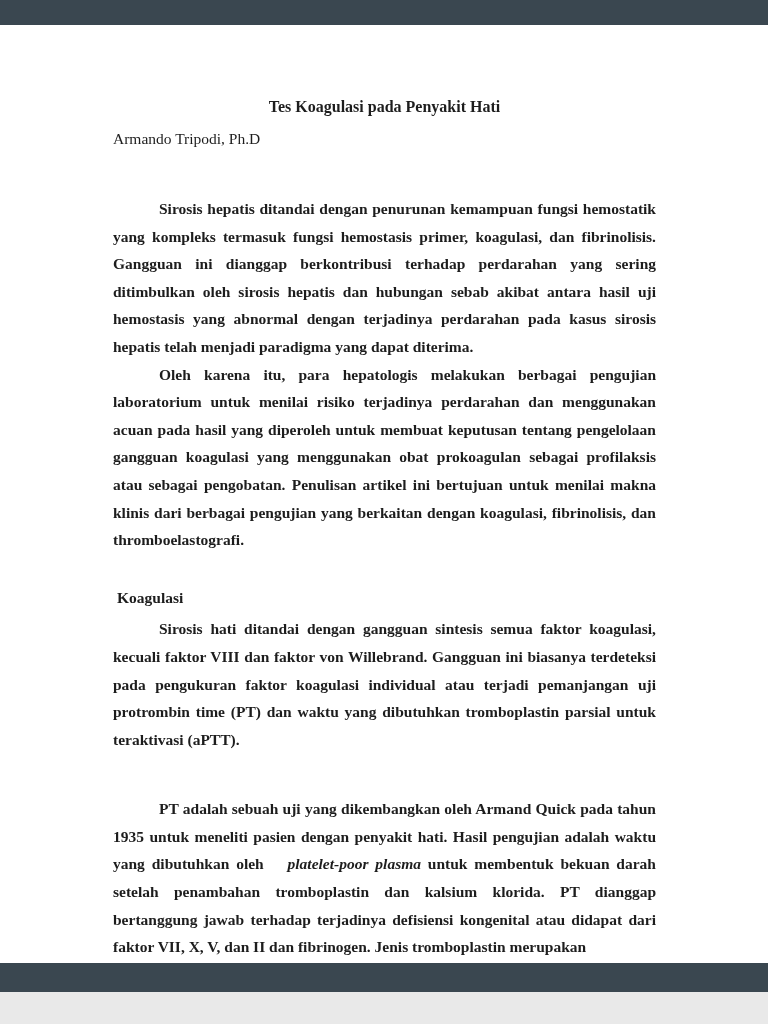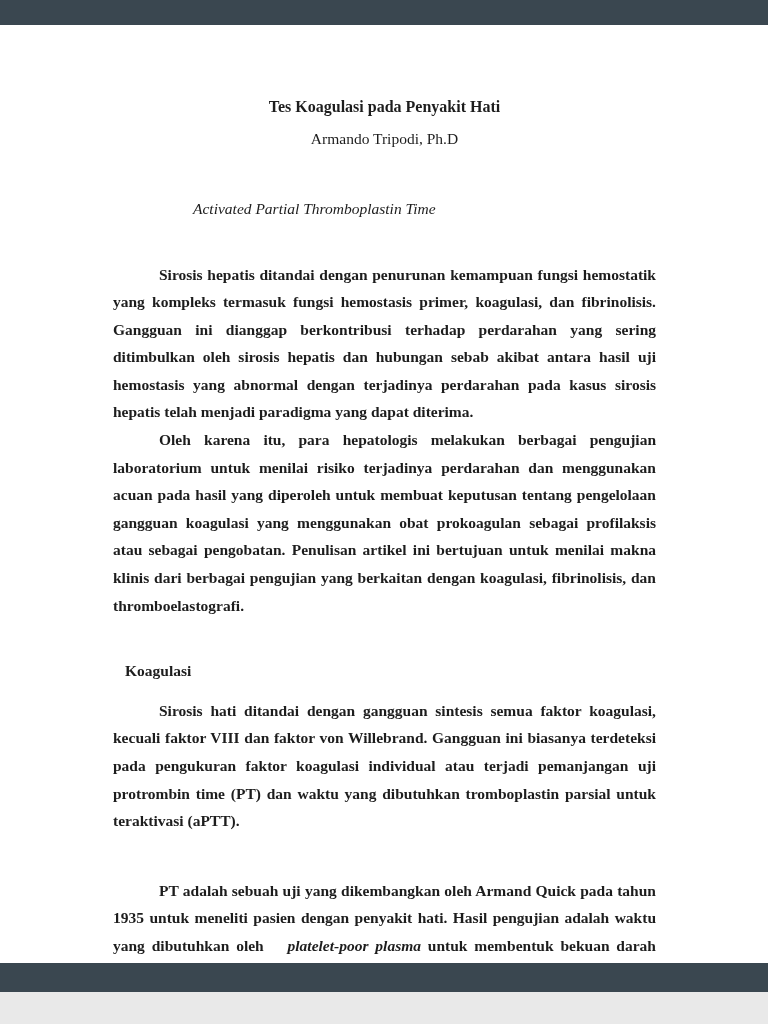--- a/index.html
+++ b/index.html
@@ -33,21 +33,20 @@
   }
 
   .doc-title {
     text-align: center;
     font-weight: bold;
     font-size: 16px;
     margin: 0 0 12px 0;
     line-height: 20px;
   }
   .doc-author {
-    text-align: center;
     font-size: 15.5px;
     margin: 0 0 46px 0;
     line-height: 20px;
   }
 
   .keywords {
     line-height: 27.5px;
     margin: 0 0 38px 0;
   }
   .keywords .kw-label { font-weight: bold; }
@@ -58,41 +57,40 @@
     margin: 0;
     text-align: justify;
     text-indent: 46px;
     line-height: 27.6px;
     font-weight: bold;
   }
 
   h2.section-heading {
     font-size: 15.5px;
     font-weight: bold;
-    margin: 12px;
+    margin: 4px;
     line-height: 27.6px;
   }
   .gap-sm { height: 8px; }
   .gap-md { height: 26px; }
 
   em.inline-italic { font-style: italic; margin-left: 17px; }
 </style>
 </head>
 <body>
 
 <div class="viewport">
   <div class="chrome-bar top"></div>
 
   <div class="page">
 
     <div class="doc-title">Tes Koagulasi pada Penyakit Hati</div>
     <div class="doc-author">Armando Tripodi, Ph.D</div>
 
     <div class="keywords">
-      <div class="kw-cont"><em>Activated Partial Thromboplastin Time</em></div>
     </div>
 
     <p class="body-para">Sirosis hepatis ditandai dengan penurunan kemampuan fungsi hemostatik yang kompleks termasuk fungsi hemostasis primer, koagulasi, dan fibrinolisis. Gangguan ini dianggap berkontribusi terhadap perdarahan yang sering ditimbulkan oleh sirosis hepatis dan hubungan sebab akibat antara hasil uji hemostasis yang abnormal dengan terjadinya perdarahan pada kasus sirosis hepatis telah menjadi paradigma yang dapat diterima.</p>
     <p class="body-para">Oleh karena itu, para hepatologis melakukan berbagai pengujian laboratorium untuk menilai risiko terjadinya perdarahan dan menggunakan acuan pada hasil yang diperoleh untuk membuat keputusan tentang pengelolaan gangguan koagulasi yang menggunakan obat prokoagulan sebagai profilaksis atau sebagai pengobatan. Penulisan artikel ini bertujuan untuk menilai makna klinis dari berbagai pengujian yang berkaitan dengan koagulasi, fibrinolisis, dan thromboelastografi.</p>
 
     <div class="gap-md"></div>
 
     <h2 class="section-heading">Koagulasi</h2>
     <p class="body-para">Sirosis hati ditandai dengan gangguan sintesis semua faktor koagulasi, kecuali faktor VIII dan faktor von Willebrand. Gangguan ini biasanya terdeteksi pada pengukuran faktor koagulasi individual atau terjadi pemanjangan uji protrombin time (PT) dan waktu yang dibutuhkan tromboplastin parsial untuk teraktivasi (aPTT).</p>
 

